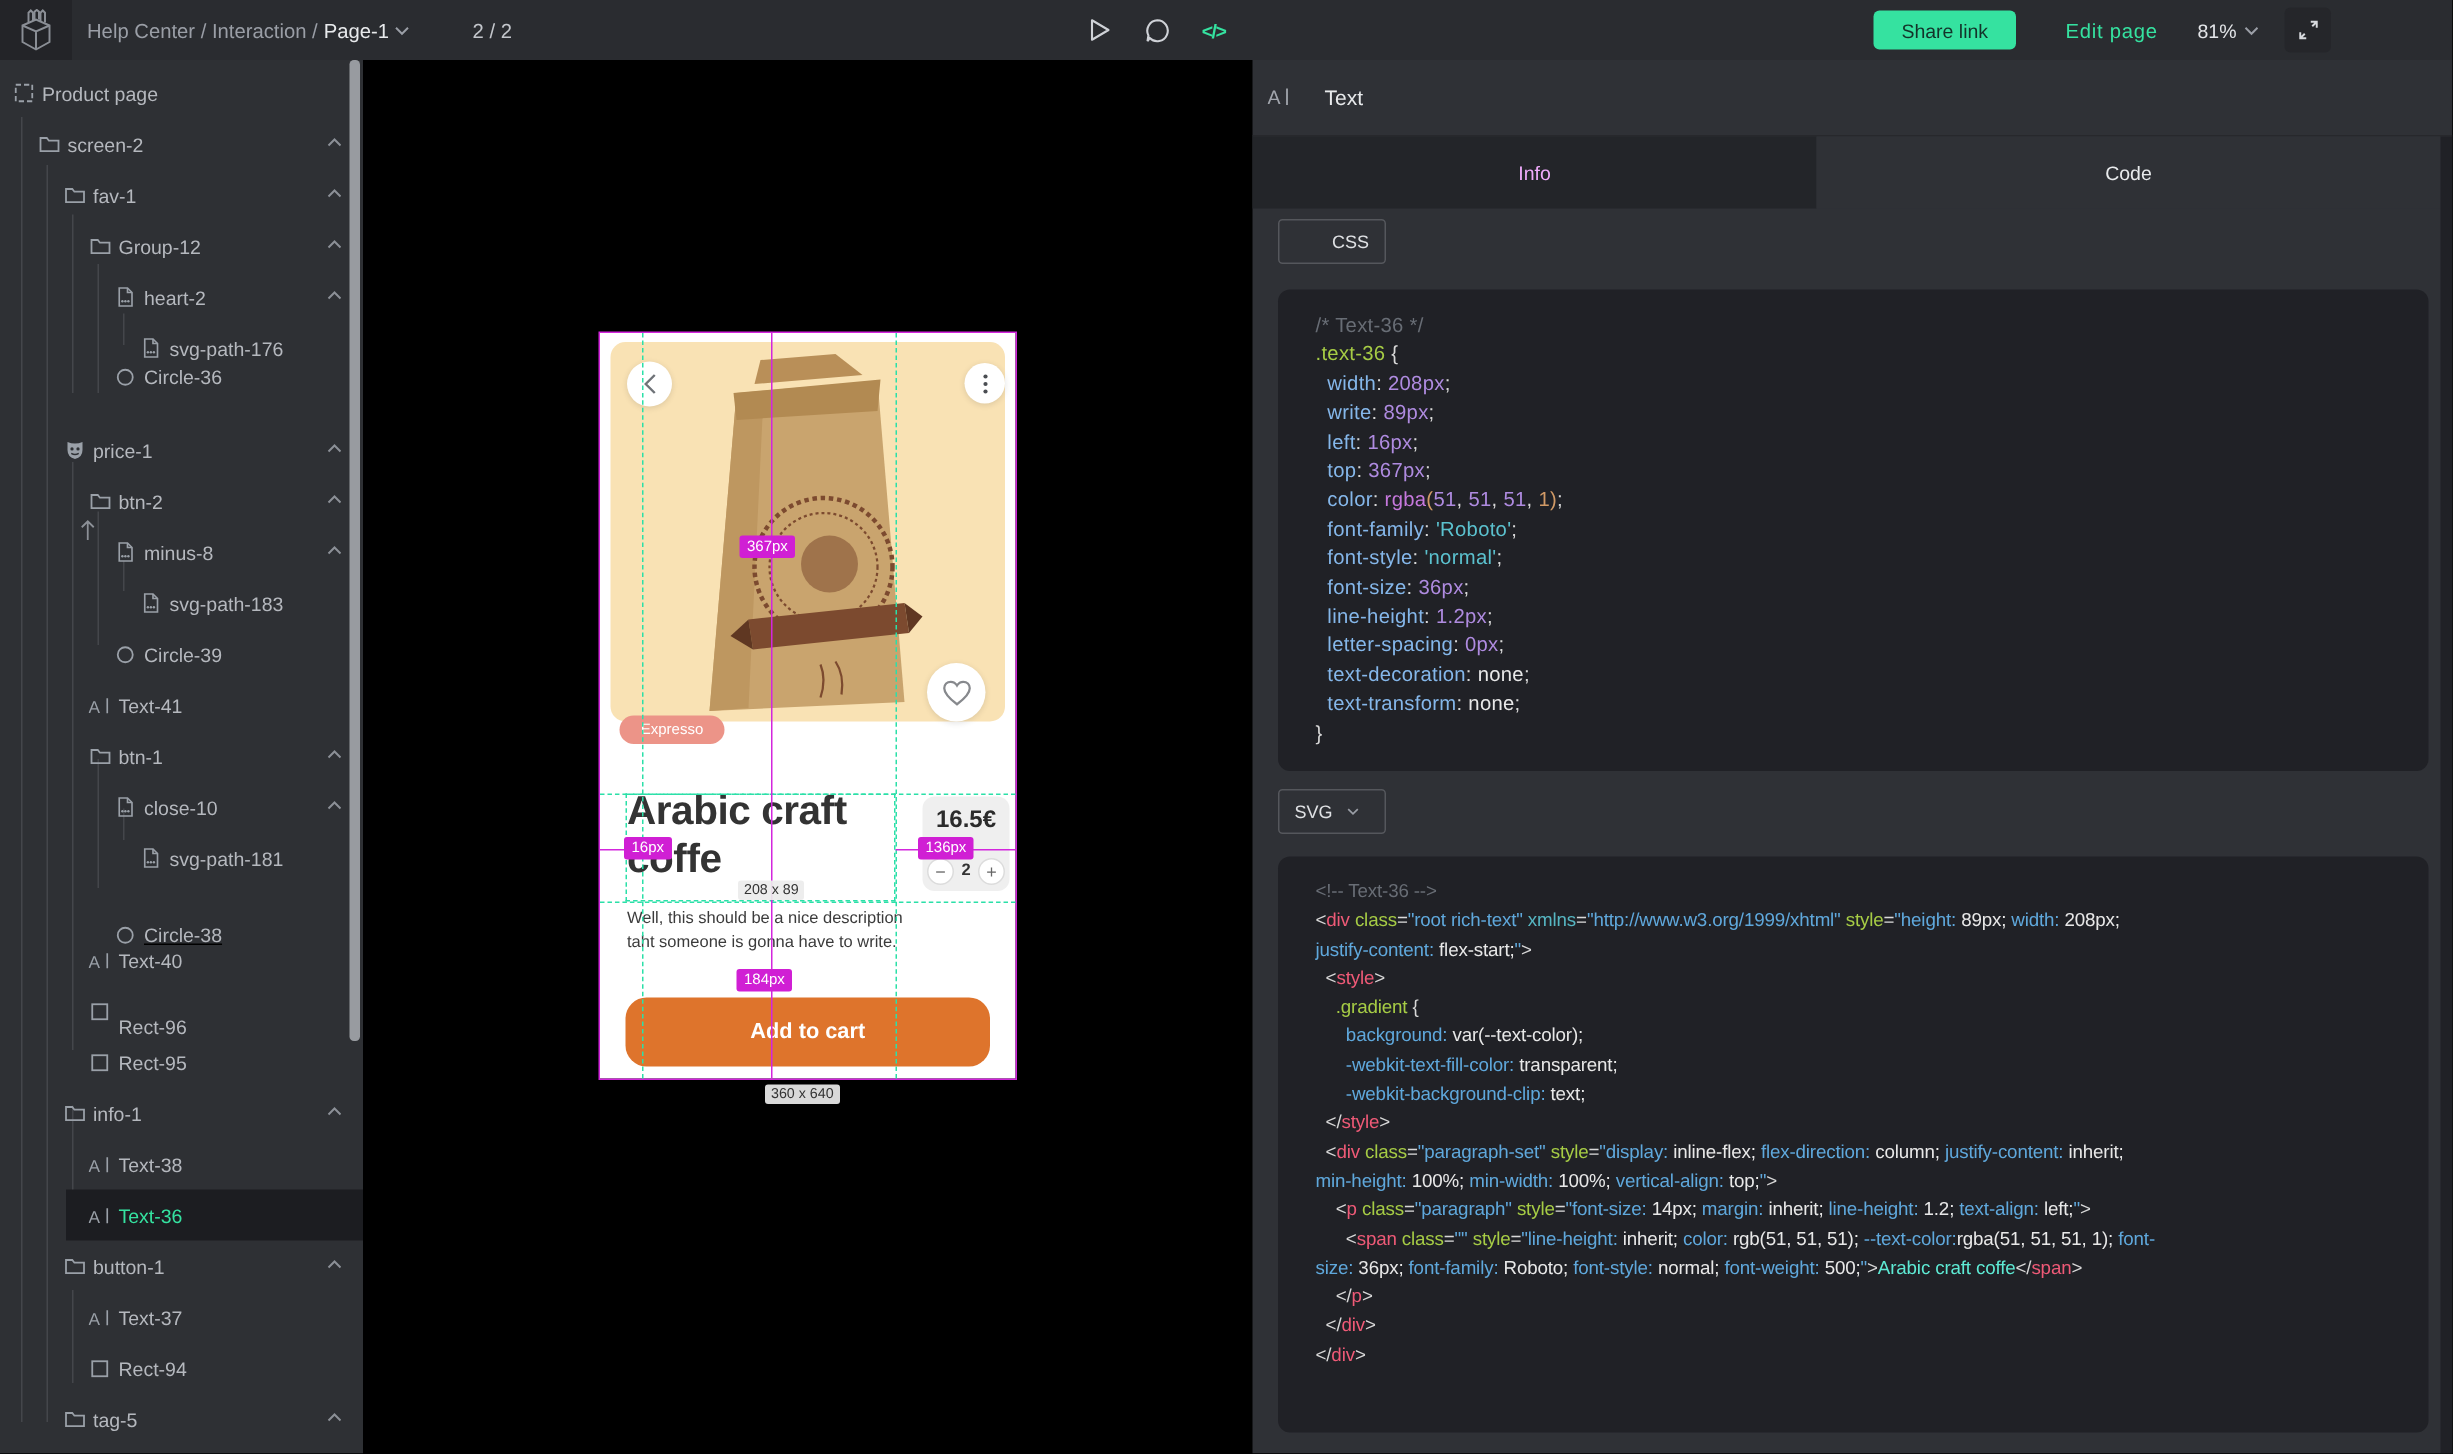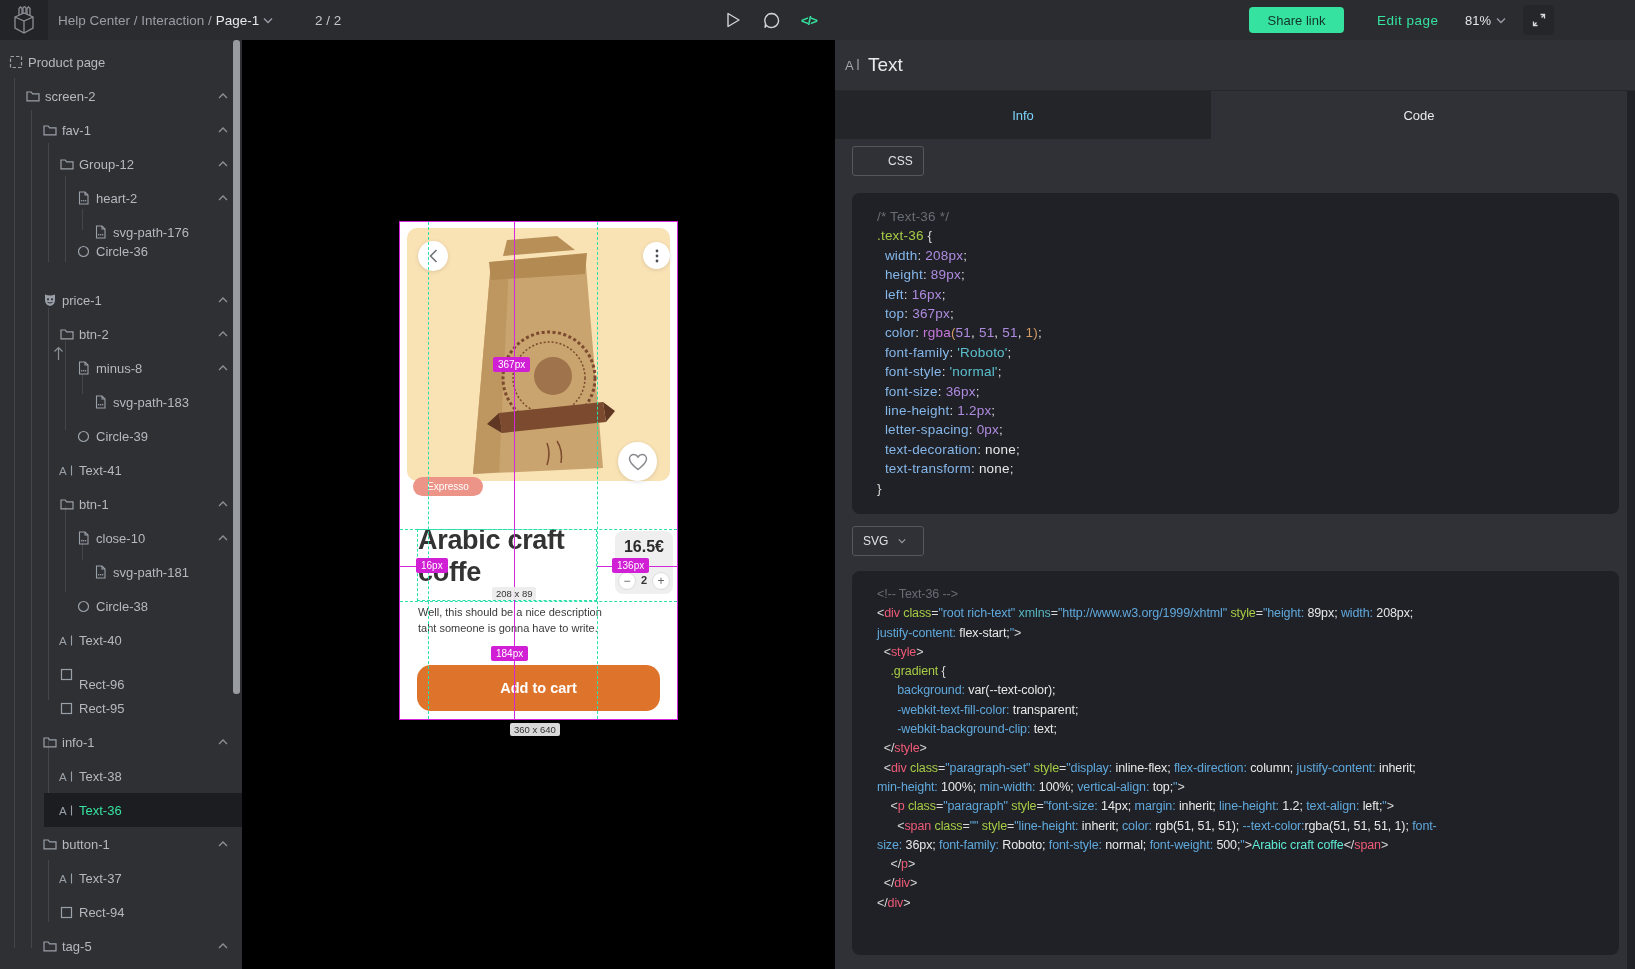--- a/index.html
+++ b/index.html
@@ -53,24 +53,24 @@
   #sel-box { position:absolute; left:17px; top:307px; width:180px; height:72px; border:1px dashed #2BE0A8; }
   #m-vline { position:absolute; left:114px; top:0; width:1px; height:497px; background:#D326DD; }
   #m-hline { position:absolute; left:197px; top:344px; width:80px; height:1px; background:#D326DD; }
   #m-hline2 { position:absolute; left:0; top:344px; width:17px; height:1px; background:#D326DD; }
   .mlabel { position:absolute; background:#D01FD4; color:#fff; font-size:10px; padding:2px 5px; border-radius:2px; z-index:6; }
   .dim-label { position:absolute; background:rgba(235,235,235,.92); color:#333; font-size:9.5px; padding:1px 4px; border-radius:2px; z-index:5; white-space:nowrap; }
 
   
   #panel { left:835px; top:40px; width:800px; height:929px; background:#2F3136; }
   #panel-header { position:absolute; left:0; top:0; width:800px; height:51px; border-bottom:1px solid #27282C; display:flex; align-items:center; }
-  #panel-title { color:#E8EAEC; font-size:19px; margin-left:33px; }
+  #panel-title { color:#E8EAEC; font-size:14px; margin-left:48px; }
   #panel-type-icon { position:absolute; left:10px; top:17px; }
   .tab { position:absolute; top:51px; height:48px; display:flex; align-items:center; justify-content:center; font-size:13px; cursor:pointer; }
-  #tab-info { left:0; width:376px; background:#232529; color:#7dd3fc; }
+  #tab-info { left:0; width:376px; background:#232529; color:#f0abfc; }
   #tab-code { left:376px; width:416px; background:#2F3136; color:#E8EAEC; }
   #panel-edge { position:absolute; left:792px; top:51px; width:8px; height:878px; background:#202126; }
   .dropdown { position:absolute; left:17px; width:72px; height:30px; border:1px solid #55575C; border-radius:3px; color:#DFE1E4; font-size:12px; display:flex; align-items:center; padding-left:10px; gap:10px; cursor:pointer; }
   .dd-caret { width:8px; height:8px; }
   #css-dropdown { top:106px;padding-left:35px; }
   #svg-dropdown { top:486px; }
   .code-block { position:absolute; left:17px; width:767px; background:#202126; border-radius:8px; padding:14px 0 14px 25px; }
   #css-block { top:153px; height:321px; }
   #svg-block { top:531px; height:384px; }
   #css-block .code-line { font-size:13.5px; letter-spacing:.2px; line-height:19.4px; white-space:pre; }
@@ -324,21 +324,21 @@
           <svg width="13" height="14" viewBox="0 0 13 14">
             <path d="M2.5 1 h5.5 l3 3 v9 h-8.5 Z" fill="none" stroke="#9AA0A8" stroke-width="1.1"></path>
             <path d="M8 1 v3 h3" fill="none" stroke="#9AA0A8" stroke-width="1.1"></path>
             <circle cx="4.6" cy="9.8" r="0.8" fill="#9AA0A8"></circle>
             <circle cx="6.6" cy="9.8" r="0.8" fill="#9AA0A8"></circle>
             <circle cx="8.6" cy="9.8" r="0.8" fill="#9AA0A8"></circle>
           </svg>
         </span>
         <span class="lbl" style="margin-left: 113px;">svg-path-181</span>
       </div>
-      <div class="tree-row" style="top: 549px;">
+      <div class="tree-row" style="top: 566px; text-decoration: underline;">
         <span class="ico" style="left: 76px;">
           <svg width="13" height="13" viewBox="0 0 13 13">
             <circle cx="6.5" cy="6.5" r="5" fill="none" stroke="#9AA0A8" stroke-width="1.2"></circle>
           </svg>
         </span>
         <span class="lbl" style="margin-left: 96px;">Circle-38</span>
       </div>
       <div class="tree-row" style="top: 583px;">
         <span class="ico" style="left: 59px;">
           <svg width="15" height="13" viewBox="0 0 15 13">
@@ -525,21 +525,21 @@
   <div id="css-dropdown" class="dropdown">
     <span>CSS</span>
     <svg class="dd-caret" viewBox="0 0 10 7">
         <polyline points="1,1.5 5,5.5 9,1.5" fill="none" stroke="#9A9EA6" stroke-width="1.4"></polyline>
       </svg>
   </div>
   <div id="css-block" class="code-block">
       <div class="code-line"><span class="c-cm">/* Text-36 */</span></div>
       <div class="code-line"><span class="c-sel">.text-36</span><span class="c-pun"> {</span></div>
       <div class="code-line"><span class="c-prop">  width</span><span class="c-pun">: </span><span class="c-num">208px</span><span class="c-pun">;</span></div>
-      <div class="code-line"><span class="c-prop">  height</span><span class="c-pun">: </span><span class="c-num">89px</span><span class="c-pun">;</span></div>
+      <div class="code-line"><span class="c-prop">  write</span><span class="c-pun">: </span><span class="c-num">89px</span><span class="c-pun">;</span></div>
       <div class="code-line"><span class="c-prop">  left</span><span class="c-pun">: </span><span class="c-num">16px</span><span class="c-pun">;</span></div>
       <div class="code-line"><span class="c-prop">  top</span><span class="c-pun">: </span><span class="c-num">367px</span><span class="c-pun">;</span></div>
       <div class="code-line"><span class="c-prop">  color</span><span class="c-pun">: </span><span class="c-fn">rgba</span><span class="c-yel">(</span><span class="c-num">51</span><span class="c-pun">, </span><span class="c-num">51</span><span class="c-pun">, </span><span class="c-num">51</span><span class="c-pun">, </span><span class="c-yel">1</span><span class="c-yel">)</span><span class="c-pun">;</span></div>
       <div class="code-line"><span class="c-prop">  font-family</span><span class="c-pun">: </span><span class="c-str">'Roboto'</span><span class="c-pun">;</span></div>
       <div class="code-line"><span class="c-prop">  font-style</span><span class="c-pun">: </span><span class="c-str">'normal'</span><span class="c-pun">;</span></div>
       <div class="code-line"><span class="c-prop">  font-size</span><span class="c-pun">: </span><span class="c-num">36px</span><span class="c-pun">;</span></div>
       <div class="code-line"><span class="c-prop">  line-height</span><span class="c-pun">: </span><span class="c-num">1.2px</span><span class="c-pun">;</span></div>
       <div class="code-line"><span class="c-prop">  letter-spacing</span><span class="c-pun">: </span><span class="c-num">0px</span><span class="c-pun">;</span></div>
       <div class="code-line"><span class="c-prop">  text-decoration</span><span class="c-pun">: </span><span class="c-val">none</span><span class="c-pun">;</span></div>
       <div class="code-line"><span class="c-prop">  text-transform</span><span class="c-pun">: </span><span class="c-val">none</span><span class="c-pun">;</span></div>

